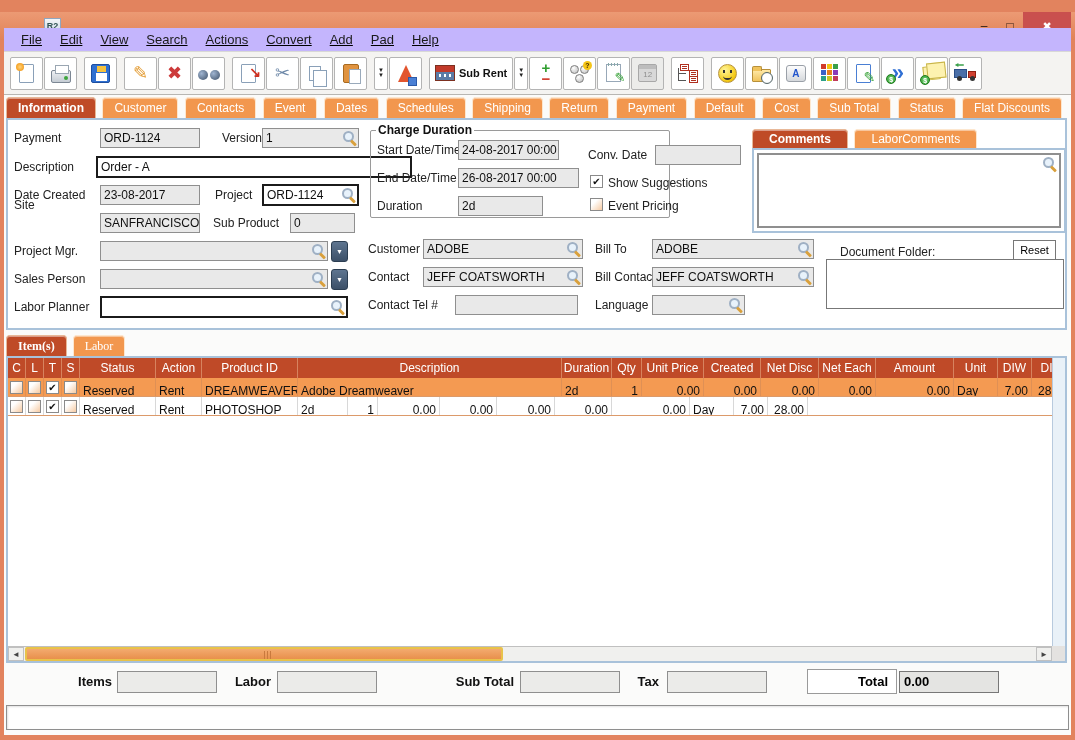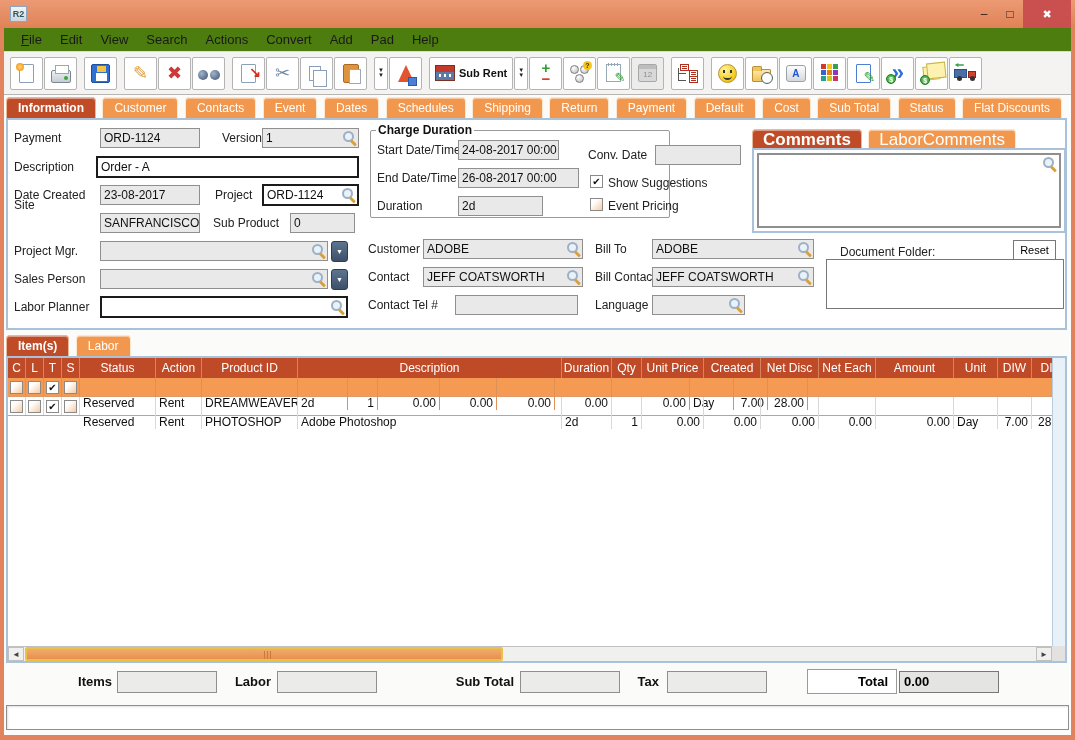--- a/index.html
+++ b/index.html
@@ -1,32 +1,32 @@
 <!DOCTYPE html>
 <html><head>
 <meta charset="utf-8">
 <style>
   * { margin:0; padding:0; box-sizing:border-box; }
   html,body { font-family:"Liberation Sans", sans-serif; }
   #win { position:relative; width:1075px; height:740px; background:#e2835e; overflow:hidden; }
 
   
-  .titlebar { position:absolute; left:0; top:0; width:1075px; height:28px;
-    background:linear-gradient(#ec9a74,#e08257); display:flex; align-items:center; }
+  .titlebar { position:absolute; left:0; top:12px; width:1075px; height:28px;
+    background:linear-gradient(#ec9a74,#e08257); display:flex; align-items:center;padding-left:34px; }
   .app-icon { width:17px; height:16px; margin-left:10px; background:linear-gradient(#f4f6f8,#c9d6e4);
     border:1px solid #8fa6c0; font-size:9px; font-weight:bold; color:#355; display:flex; align-items:center; justify-content:center; }
   .title-text { position:absolute; left:0; right:0; text-align:center; font-size:13px; color:#2b1c12; }
   .win-controls { position:absolute; right:4px; top:0; height:28px; display:flex; align-items:center; }
   .wc { width:26px; height:22px; display:flex; align-items:center; justify-content:center;
     color:#2b1c12; font-size:12px; cursor:default; }
   .wc.close { width:48px; height:28px; background:#c9504e; color:#fff; font-size:11px; }
 
   
-  .menubar { position:absolute; left:4px; top:28px; right:4px; height:24px; background:#4d7c0f;
-    border-bottom:1px solid #d8d8d6; display:flex; align-items:center; padding-left:8px; }
+  .menubar { position:absolute; left:4px; top:28px; right:4px; height:24px; background:#c4b5fd;
+    border-bottom:1px solid #d8d8d6; display:flex; align-items:center; padding-left:8px;text-decoration:underline; }
   .menu-item { display:inline-block; padding:2px 9px; font-size:13px; color:#1a1a1a; }
   .menu-item.accel::first-letter { text-decoration:underline; }
 
   
   .toolbar { position:absolute; left:4px; top:52px; right:4px; height:43px; background:#f4f3f1;
     border-bottom:1px solid #b8b6b2; display:flex; align-items:center; padding:0 6px; }
   .tbtn { width:33px; height:33px; border:1px solid #b4b4b4; border-radius:2px; background:#fff;
     display:flex; align-items:center; justify-content:center; position:relative; margin-right:1px; flex:none; }
   .tbtn.wide { width:auto; padding:0 5px; gap:4px; }
   .tbtn.disabled { background:#ececea; }
@@ -111,21 +111,21 @@
     border-radius:1px; transform:rotate(45deg); transform-origin:0 50%; }
 
   
   .content { position:absolute; left:4px; top:95px; right:4px; bottom:5px; background:#fbfbfa; }
 
   .tabbar { position:absolute; left:2px; top:0; right:2px; height:24px; }
   .tab { display:inline-block; height:21px; line-height:20px; padding:0 11px; margin:2px 2px 0 0;
     background:#f2974e; color:#fff; font-size:12px; border:1px solid #fde7cf; border-bottom:none;
     border-radius:4px 4px 0 0; box-shadow:inset 0 1px 0 rgba(255,255,255,.45); vertical-align:bottom; }
   .tab.active { background:#bf4b27; font-weight:bold; border-color:#e8b898; }
-  .tab.small { height:20px; line-height:19px; font-size:17px; padding:0 10px; }
+  .tab.small { height:20px; line-height:19px; font-size:12px; padding:0 16px; }
 
   .panel { position:absolute; background:#fff; border:2px solid #a9c2da; }
   .main-panel { left:2px; top:23px; width:1061px; height:212px; }
 
   .lbl { position:absolute; font-size:12px; color:#222; white-space:nowrap; }
   .fld { position:absolute; height:20px; background:#e9e9e9; border:1px solid #8f8f8f; font-size:12px;
     line-height:18px; padding:0 3px; color:#101010; overflow:hidden; white-space:nowrap; }
   .fld.white { background:#fff; border:2px solid #1b1b1b; height:22px; line-height:18px; }
   .fld .mag { position:absolute; right:1px; top:2px; }
   .fld.has-mag { padding-right:17px; }
@@ -141,28 +141,28 @@
   .chk-abs { position:absolute; }
 
   .reset-btn { position:absolute; left:1005px; top:120px; width:43px; height:20px; background:#fff;
     border:1px solid #777; font-size:11px; text-align:center; line-height:18px; }
   .doc-ta { position:absolute; left:818px; top:139px; width:238px; height:50px; background:#fff; border:1px solid #777; }
   .comments-panel { position:absolute; left:744px; top:28px; width:314px; height:85px; border:2px solid #a9c2da; background:#fff; padding:3px; }
   .comments-ta { width:100%; height:100%; border:2px solid #8f8f8f; position:relative; background:#fff; }
   .comments-ta .mag { position:absolute; right:2px; top:2px; }
 
   
-  .itemtabs { position:absolute; left:2px; top:238px; height:24px; }
+  .itemtabs { position:absolute; left:2px; top:238px; height:24px;font-family:Liberation Serif, serif; }
   .items-panel { left:2px; top:261px; width:1061px; height:307px; }
   .tablewrap { position:absolute; left:0; top:0; right:13px; bottom:15px; overflow:hidden; background:#fff; }
   .thead { display:flex; width:1064px; height:20px; background:#bf4a28; color:#fff; font-size:12px; }
   .thead .cell { border-right:1px solid #d7835f; display:flex; align-items:center; justify-content:center; flex:none; overflow:hidden; }
   .trow { display:flex; width:1064px; height:19px; font-size:12px; color:#101010; background:#fff; border-bottom:1px solid #dc9a6a; }
   .trow.selected { background:#f49a52; }
-  .trow .cell { flex:none; border-right:1px solid #d8d8d8; padding:16px 3px; line-height:18px; overflow:hidden; white-space:nowrap; display:block; }
+  .trow .cell { flex:none; border-right:1px solid #d8d8d8; padding:4px 3px; line-height:18px; overflow:hidden; white-space:nowrap; display:block; }
   .trow.selected .cell { border-right-color:#df9055; }
   .trow .cell.cb { display:flex; align-items:center; justify-content:center; padding:0; }
   .c0,.c1,.c2,.c3 { width:18px; } .c4{width:76px;} .c5{width:46px;} .c6{width:96px;} .c7{width:264px;}
   .c8{width:50px;} .c9{width:30px;} .c10{width:62px;} .c11{width:57px;} .c12{width:58px;} .c13{width:57px;}
   .c14{width:78px;} .c15{width:44px;} .c16{width:34px;} .c17{width:40px;}
   .tr { text-align:right; }
 
   .vscroll { position:absolute; right:0; top:0; width:13px; bottom:15px; background:#e9f1f8; border-left:1px solid #b8cade; }
   .hscroll { position:absolute; left:0; right:13px; bottom:0; height:15px; background:#f0f0ee; border-top:1px solid #c0c0c0; }
   .hs-arrow { position:absolute; top:0; width:16px; height:14px; background:#f0f0ee; border:1px solid #c0c0c0;
@@ -354,21 +354,21 @@
       <span class="tab">Flat Discounts</span>
     </div>
 
     <div class="panel main-panel">
       <span class="lbl" style="left:6px;top:11px">Payment</span>
       <div class="fld" style="left:92px;top:8px;width:100px">ORD-1124</div>
       <span class="lbl" style="left:214px;top:11px">Version</span>
       <div class="fld has-mag" style="left:254px;top:8px;width:97px"><span>1</span><span class="mag"></span></div>
 
       <span class="lbl" style="left:6px;top:40px">Description</span>
-      <div class="fld white" style="left:88px;top:36px;width:263px">Order - A</div>
+      <div class="fld white" style="left:88px;top:36px;width:316px">Order - A</div>
 
       <span class="lbl" style="left:6px;top:68px">Date Created</span>
       <div class="fld" style="left:92px;top:65px;width:100px">23-08-2017</div>
       <span class="lbl" style="left:207px;top:68px">Project</span>
       <div class="fld white has-mag" style="left:254px;top:64px;width:97px"><span>ORD-1124</span><span class="mag"></span></div>
 
       <span class="lbl" style="left:6px;top:78px">Site</span>
       <div class="fld" style="left:92px;top:93px;width:100px">SANFRANCISCO</div>
       <span class="lbl" style="left:205px;top:96px">Sub Product</span>
       <div class="fld" style="left:282px;top:93px;width:65px">0</div>
@@ -468,20 +468,21 @@
             </span>
           <span class="cell c2 cb">
               <span class="cbx on">✔</span>
             </span>
           <span class="cell c3 cb">
               <span class="cbx"></span>
             </span>
           <span class="cell c4">Reserved</span>
           <span class="cell c5">Rent</span>
           <span class="cell c6">DREAMWEAVER</span>
+          <span class="cell c7">Adobe Dreamweaver</span>
           <span class="cell c8">2d</span>
           <span class="cell c9 tr">1</span>
           <span class="cell c10 tr">0.00</span>
           <span class="cell c11 tr">0.00</span>
           <span class="cell c12 tr">0.00</span>
           <span class="cell c13 tr">0.00</span>
           <span class="cell c14 tr">0.00</span>
           <span class="cell c15">Day</span>
           <span class="cell c16 tr">7.00</span>
           <span class="cell c17 tr">28.00</span>
@@ -495,21 +496,20 @@
             </span>
           <span class="cell c2 cb">
               <span class="cbx on">✔</span>
             </span>
           <span class="cell c3 cb">
               <span class="cbx"></span>
             </span>
           <span class="cell c4">Reserved</span>
           <span class="cell c5">Rent</span>
           <span class="cell c6">PHOTOSHOP</span>
-          <span class="cell c7">Adobe Photoshop</span>
           <span class="cell c8">2d</span>
           <span class="cell c9 tr">1</span>
           <span class="cell c10 tr">0.00</span>
           <span class="cell c11 tr">0.00</span>
           <span class="cell c12 tr">0.00</span>
           <span class="cell c13 tr">0.00</span>
           <span class="cell c14 tr">0.00</span>
           <span class="cell c15">Day</span>
           <span class="cell c16 tr">7.00</span>
           <span class="cell c17 tr">28.00</span>

